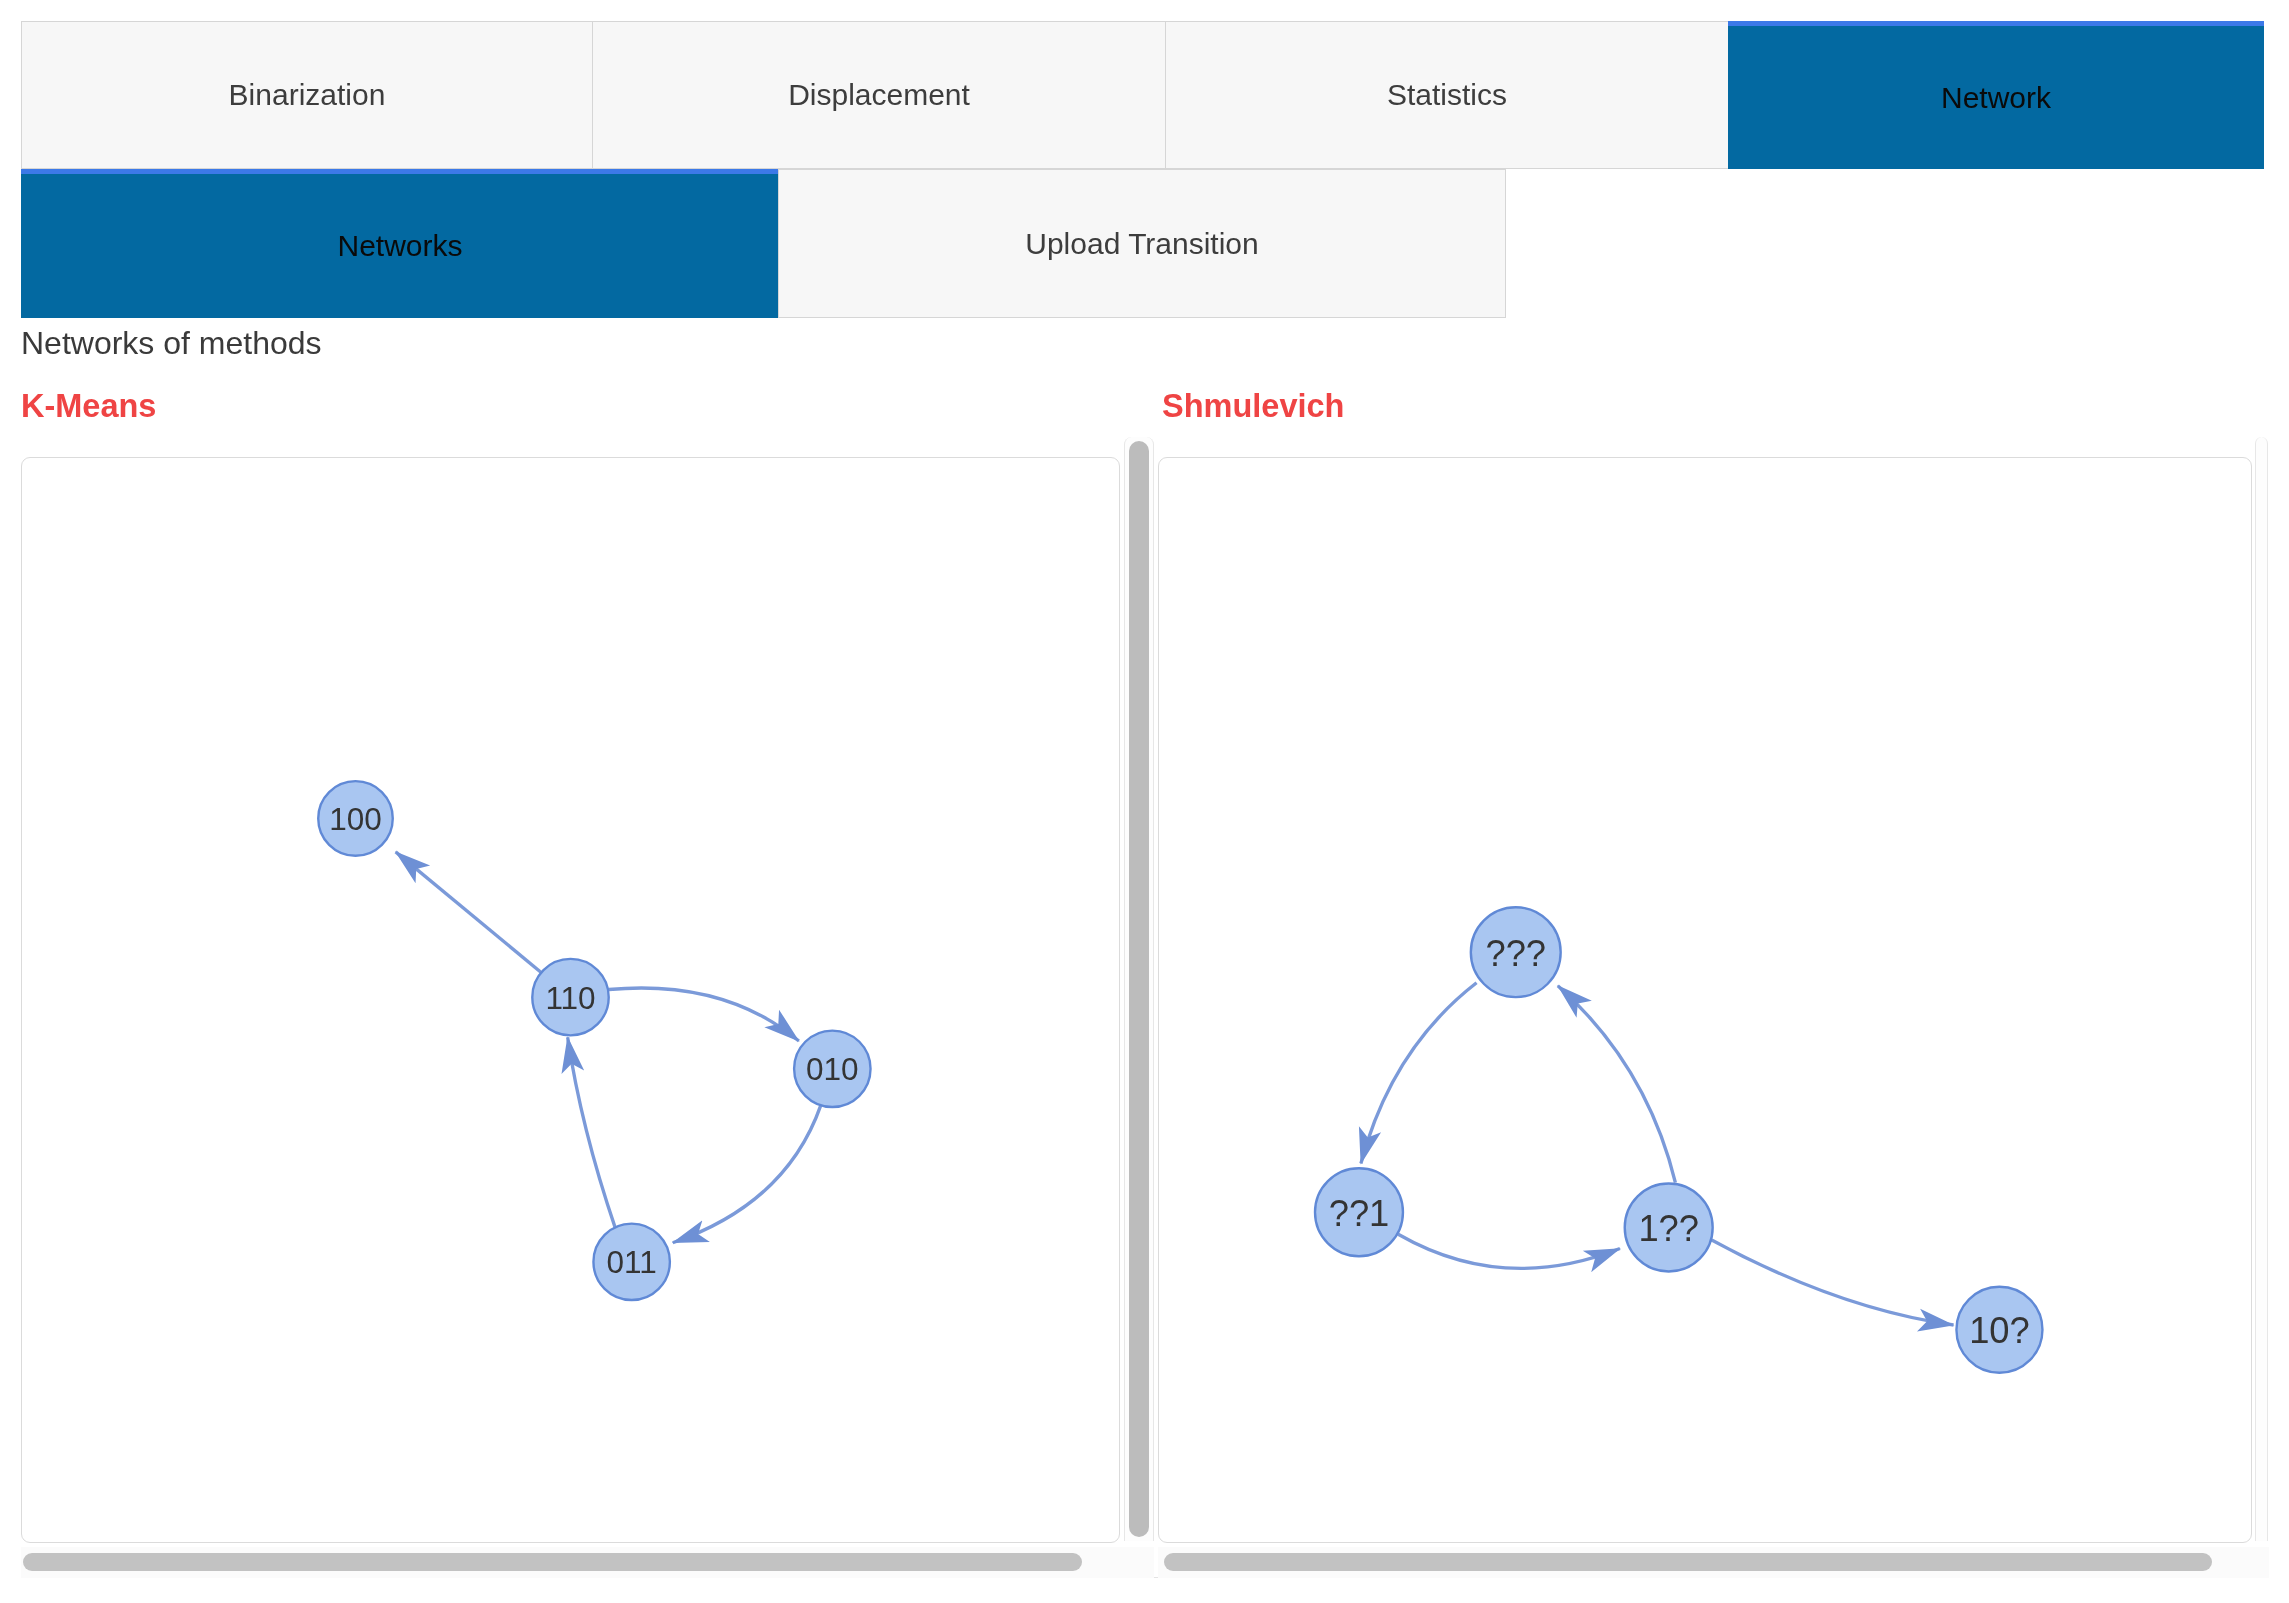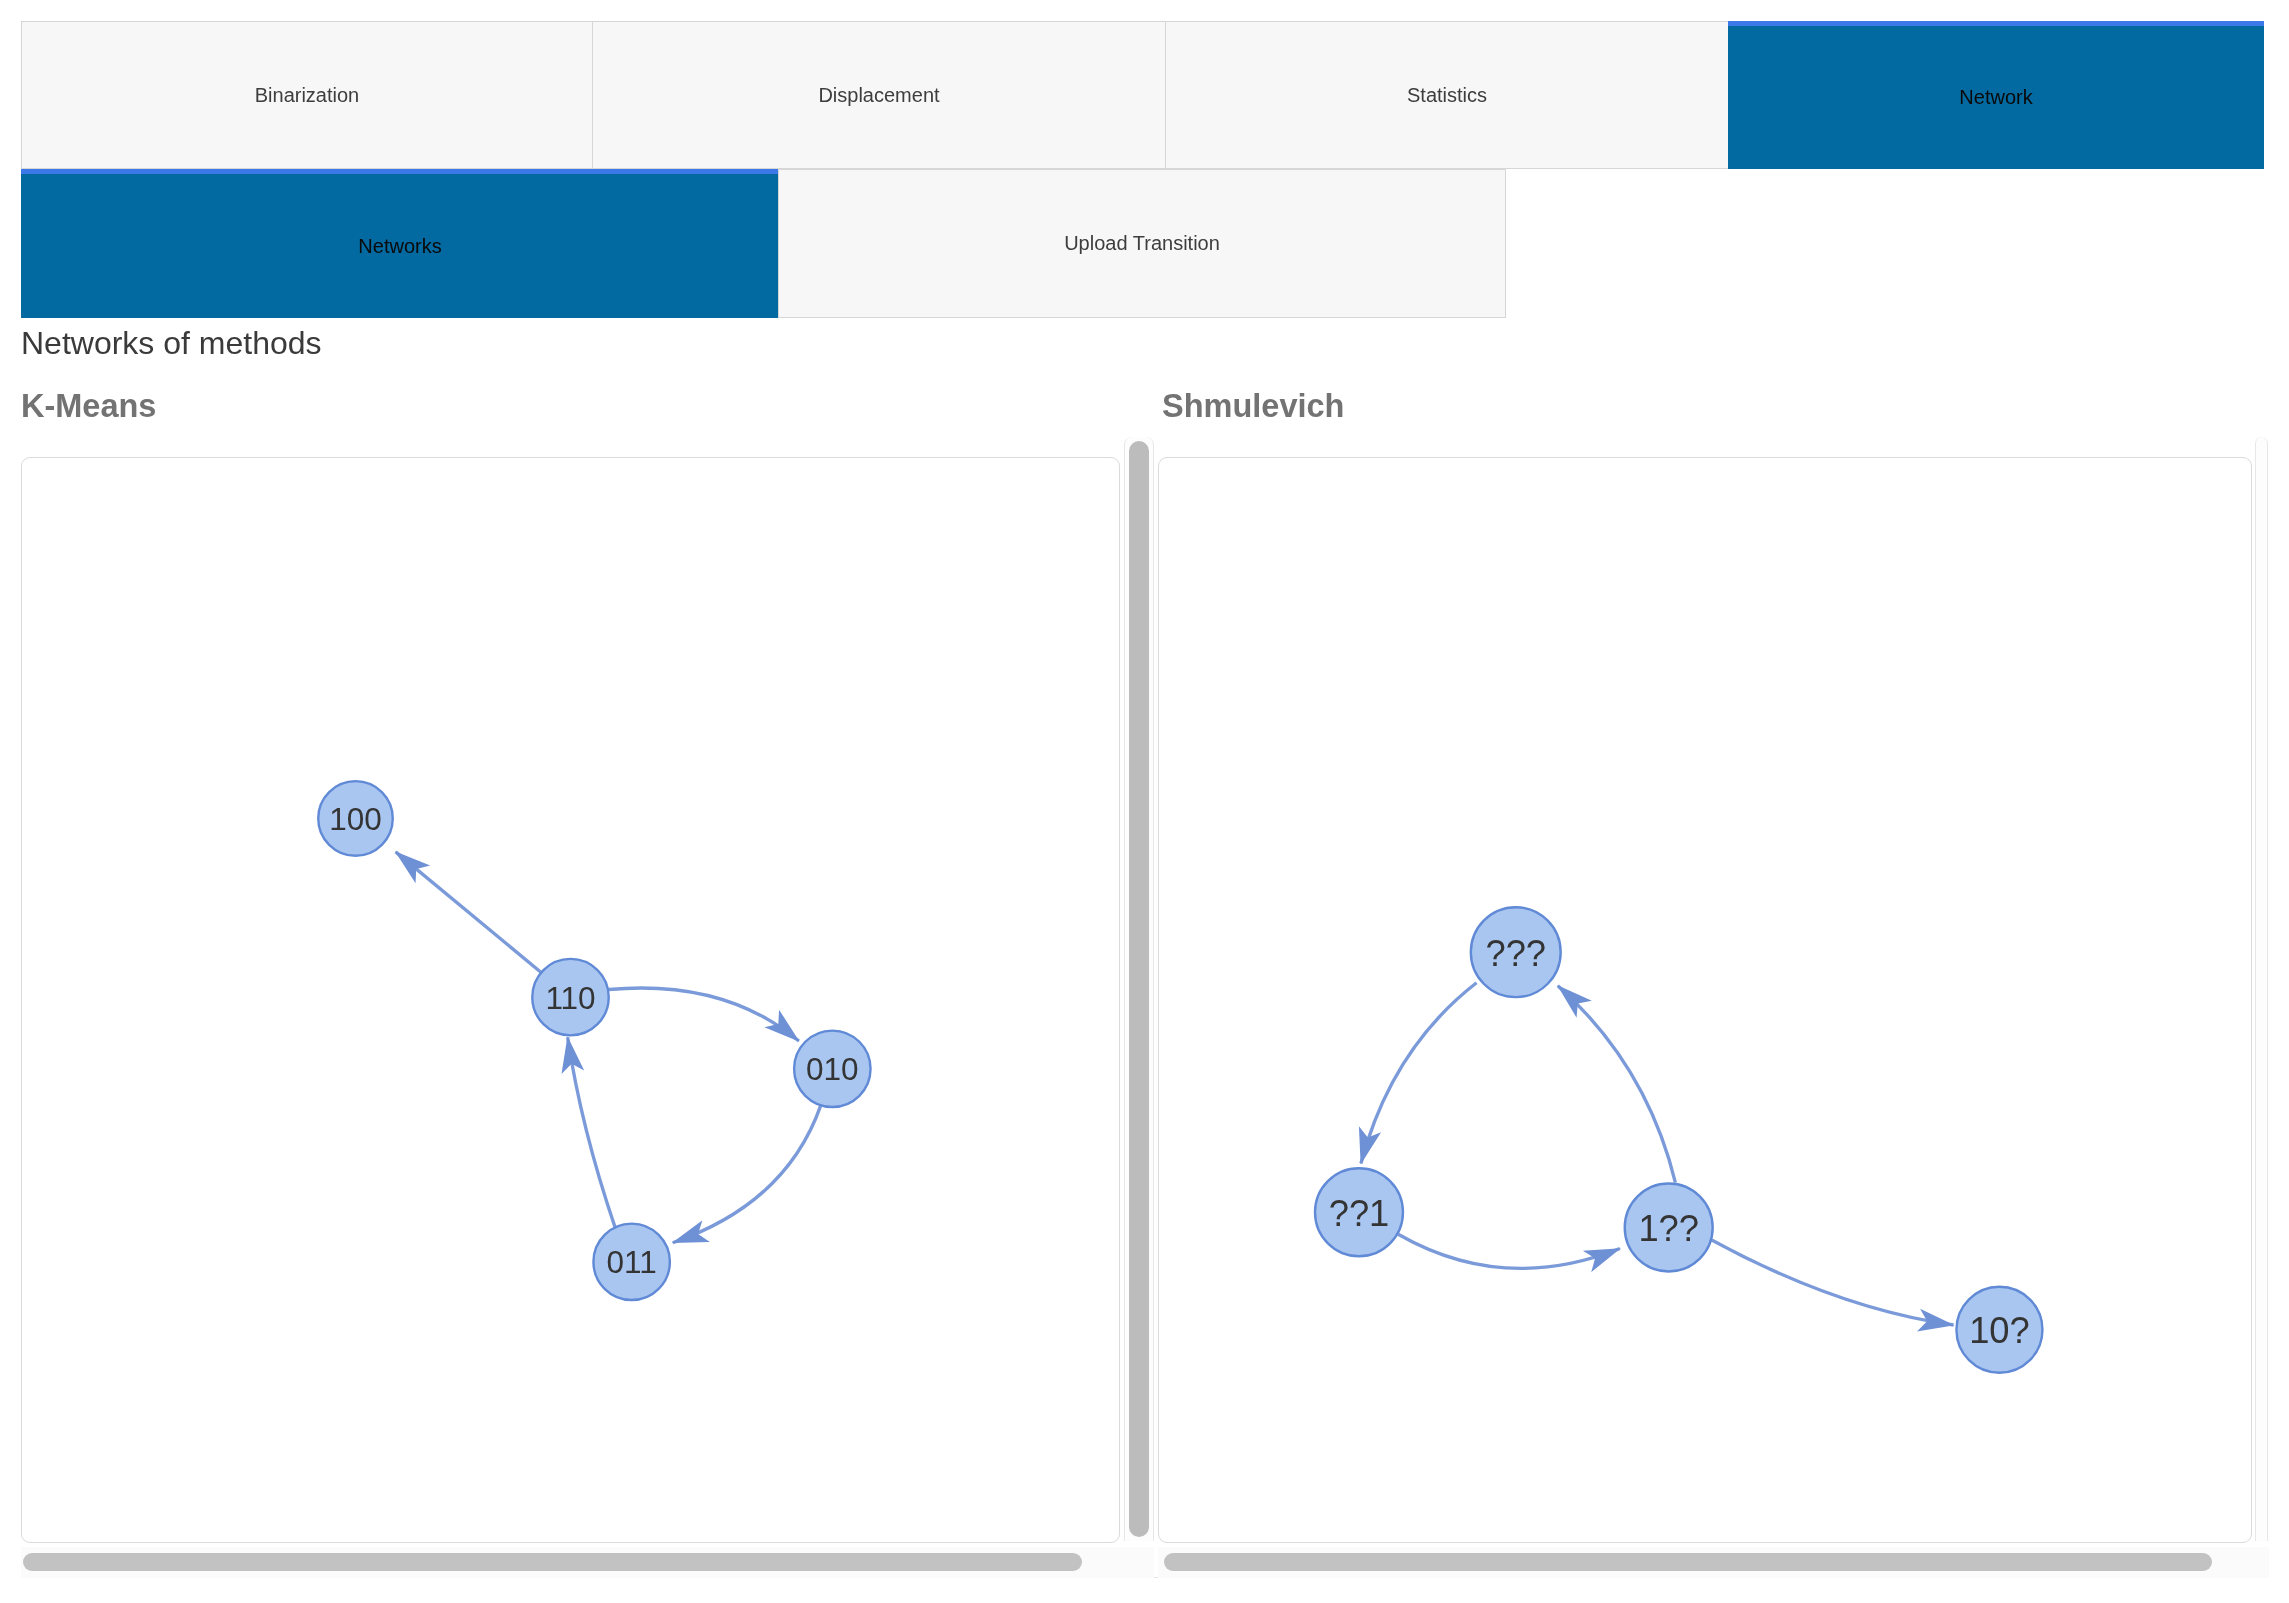--- a/index.html
+++ b/index.html
@@ -5,30 +5,30 @@
   * { box-sizing: border-box; margin: 0; padding: 0; }
   html, body { width: 2289px; height: 1604px; background: #ffffff; overflow: hidden;
     font-family: "Liberation Sans", sans-serif; }
   .abs { position: absolute; }
 
   
   .tabbar { display: flex; }
   .tab {
     display: flex; align-items: center; justify-content: center;
     background: #f7f7f7; border: 1px solid #d6d6d6;
-    font-size: 20px; color: #3d3d3d; cursor: pointer;
+    font-size: 30px; color: #3d3d3d; cursor: pointer;
   }
   .tab + .tab { margin-left: -1px; }
   .tab.selected {
     background: #0369a1; border: none; border-top: 5.7px solid #3c79e8;
     color: #0a0a0a;
   }
 
   .section-label { font-size: 32px; color: #3a3a3a; }
-  .panel-title { font-size: 32.5px; font-weight: bold; color: #737373; }
+  .panel-title { font-size: 32.5px; font-weight: bold; color: #ef4444; }
 
   
   .panel-box { background: #fff; border: 1px solid #dbdbdb; border-radius: 9px; overflow: hidden; }
 
   
   .vtrack { background: #fdfdfd; border-left: 1px solid #e7e7e7; border-right: 1px solid #e7e7e7;
             border-radius: 7.6px 7.6px 0 0; }
   .vthumb { position: absolute; left: 3.8px; right: 3.8px; top: 3.8px; bottom: 3.8px;
             background: #bcbcbc; border-radius: 10.5px; }
   .htrack { background: #fbfbfb; }

